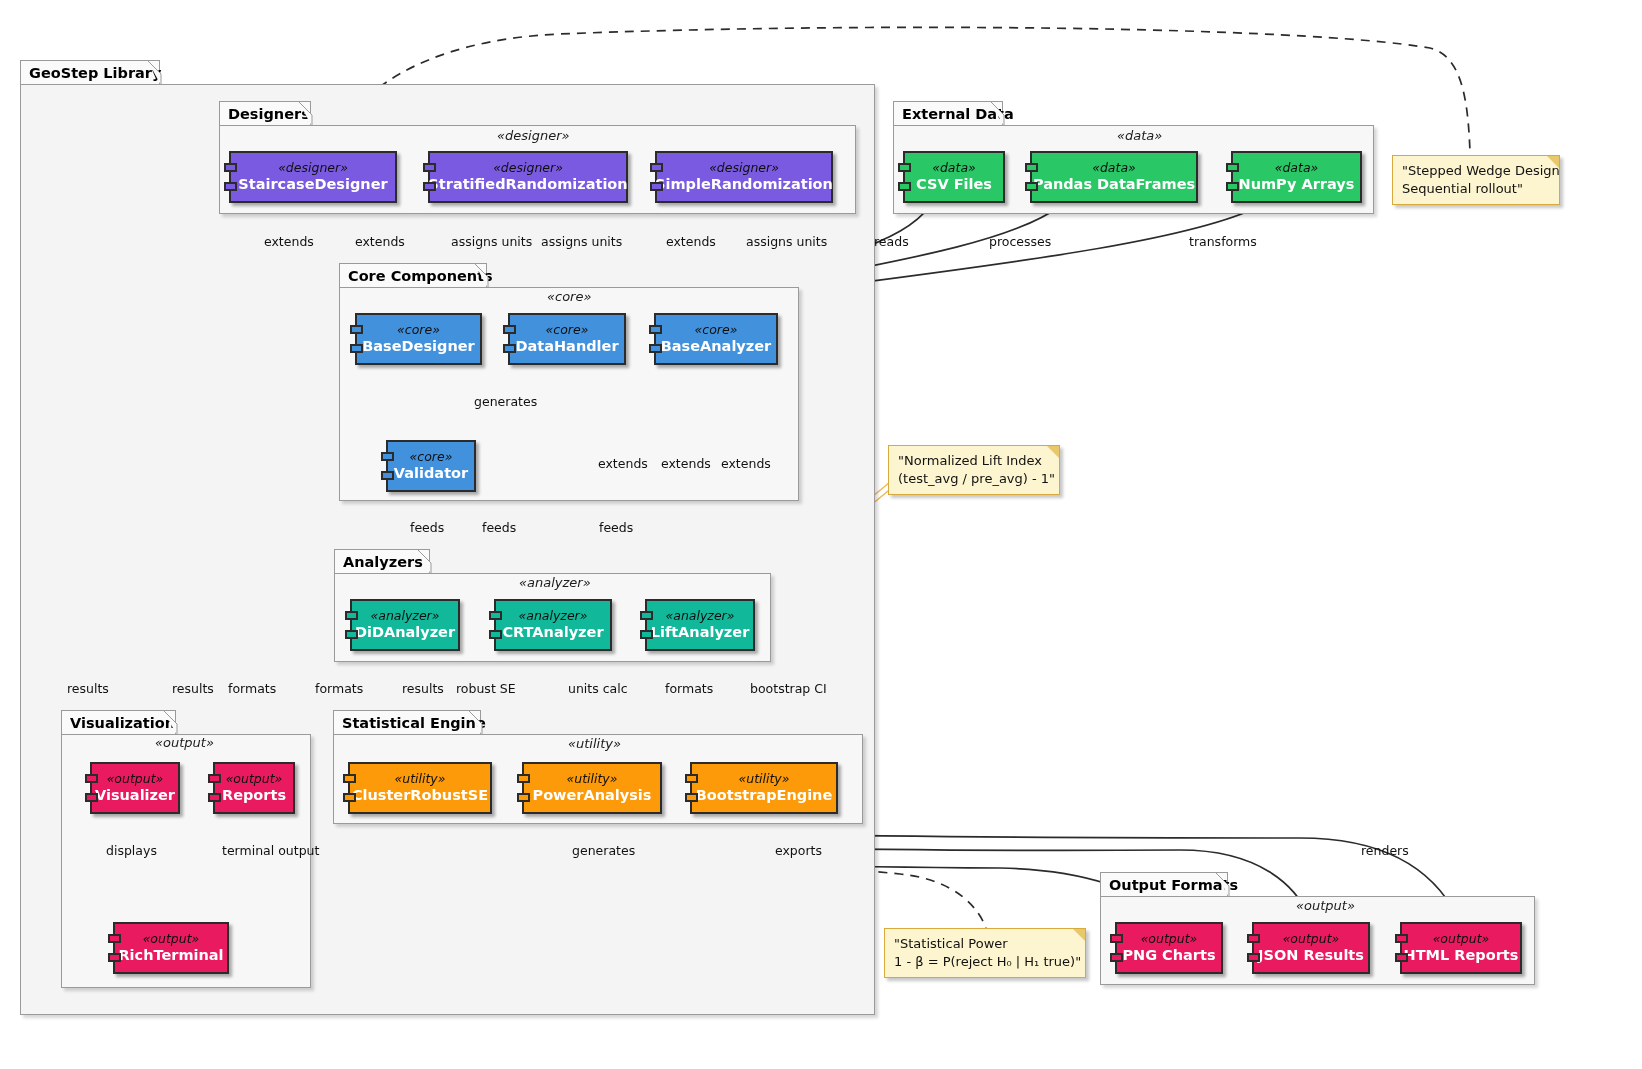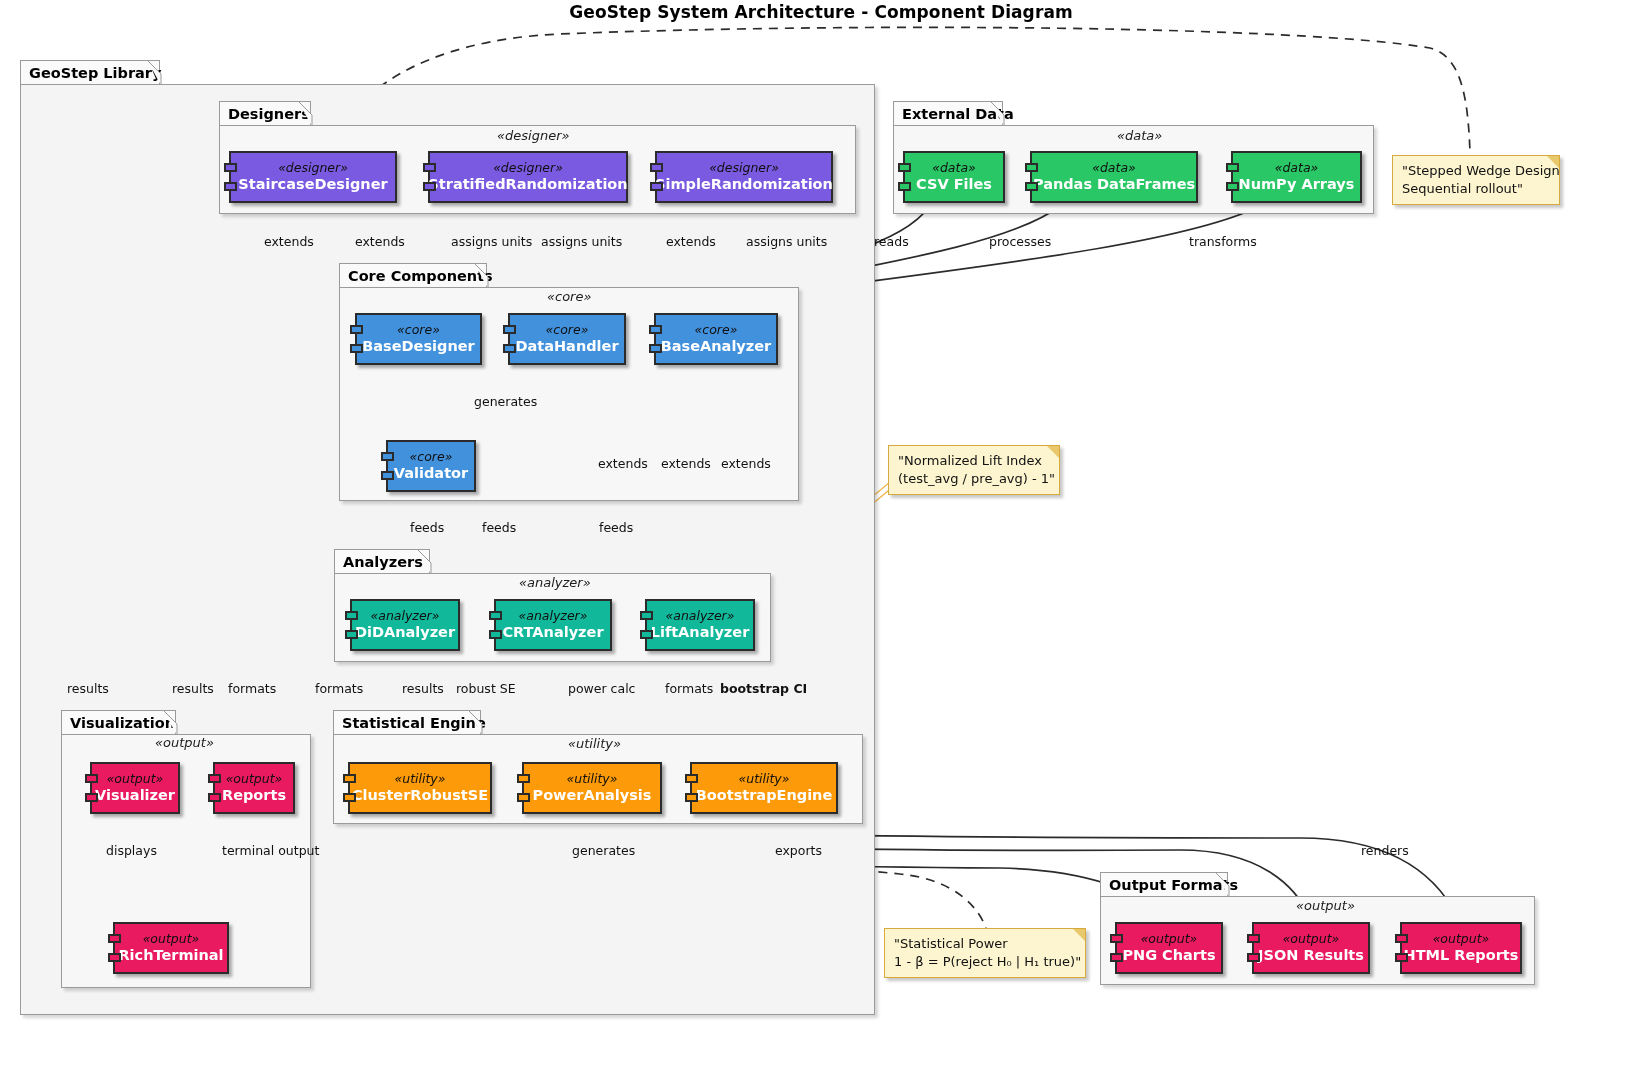--- a/index.html
+++ b/index.html
@@ -93,21 +93,20 @@
   svg.links path.dash{stroke-dasharray:9 7;stroke-width:1.7;}
   svg.links path.notelink{stroke:#f0b64a;stroke-width:1.3;}
   .ahead{fill:none;stroke:#2b2b2b;stroke-width:1.7;}
   .thollow{fill:#ffffff;stroke:#2b2b2b;stroke-width:1.7;}
 </style>
 </head>
 <body>
 
 <div id="stage">
 
-  <div id="diagram-title">GeoStep System Architecture - Component Diagram</div>
 
   <svg class="links" viewBox="0 0 1642 1069">
     <defs>
       <marker id="arw" markerWidth="11" markerHeight="11" refX="9.5" refY="4" orient="auto">
         <path d="M0,0 L10,4 L0,8" class="ahead"></path>
       </marker>
       <marker id="tri" markerWidth="14" markerHeight="14" refX="11.5" refY="6" orient="auto">
         <path d="M0.8,0.8 L12,6 L0.8,11.2 Z" class="thollow"></path>
       </marker>
     </defs>
@@ -431,23 +430,23 @@
   <div class="elabel" style="left:410px;top:520px;">feeds</div>
   <div class="elabel" style="left:482px;top:520px;">feeds</div>
   <div class="elabel" style="left:599px;top:520px;">feeds</div>
 
   <div class="elabel" style="left:67px;top:681px;">results</div>
   <div class="elabel" style="left:172px;top:681px;">results</div>
   <div class="elabel" style="left:228px;top:681px;">formats</div>
   <div class="elabel" style="left:315px;top:681px;">formats</div>
   <div class="elabel" style="left:402px;top:681px;">results</div>
   <div class="elabel" style="left:456px;top:681px;">robust SE</div>
-  <div class="elabel" style="left:568px;top:681px;">power calc</div>
+  <div class="elabel" style="left:568px;top:681px;">units calc</div>
   <div class="elabel" style="left:665px;top:681px;">formats</div>
-  <div class="elabel" style="left:720px;top:681px;font-weight:bold;">bootstrap CI</div>
+  <div class="elabel" style="left:750px;top:681px;">bootstrap CI</div>
 
   <div class="elabel" style="left:106px;top:843px;">displays</div>
   <div class="elabel" style="left:222px;top:843px;">terminal output</div>
   <div class="elabel" style="left:572px;top:843px;">generates</div>
   <div class="elabel" style="left:775px;top:843px;">exports</div>
   <div class="elabel" style="left:1361px;top:843px;">renders</div>
 
 </div>
 
 </body></html>

